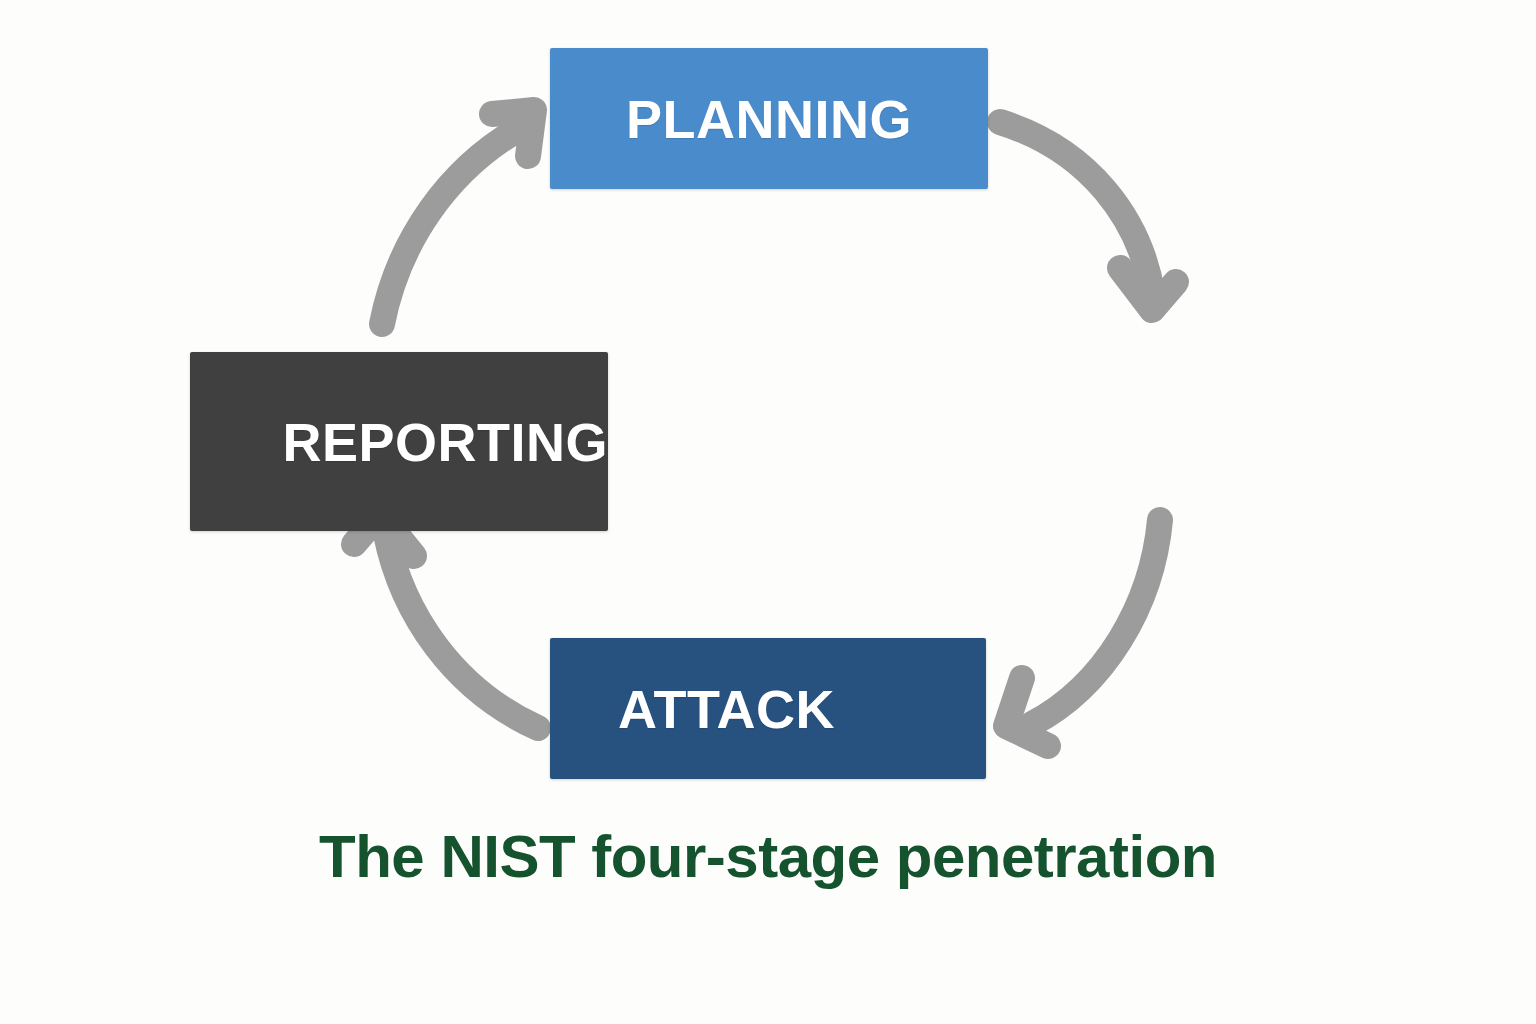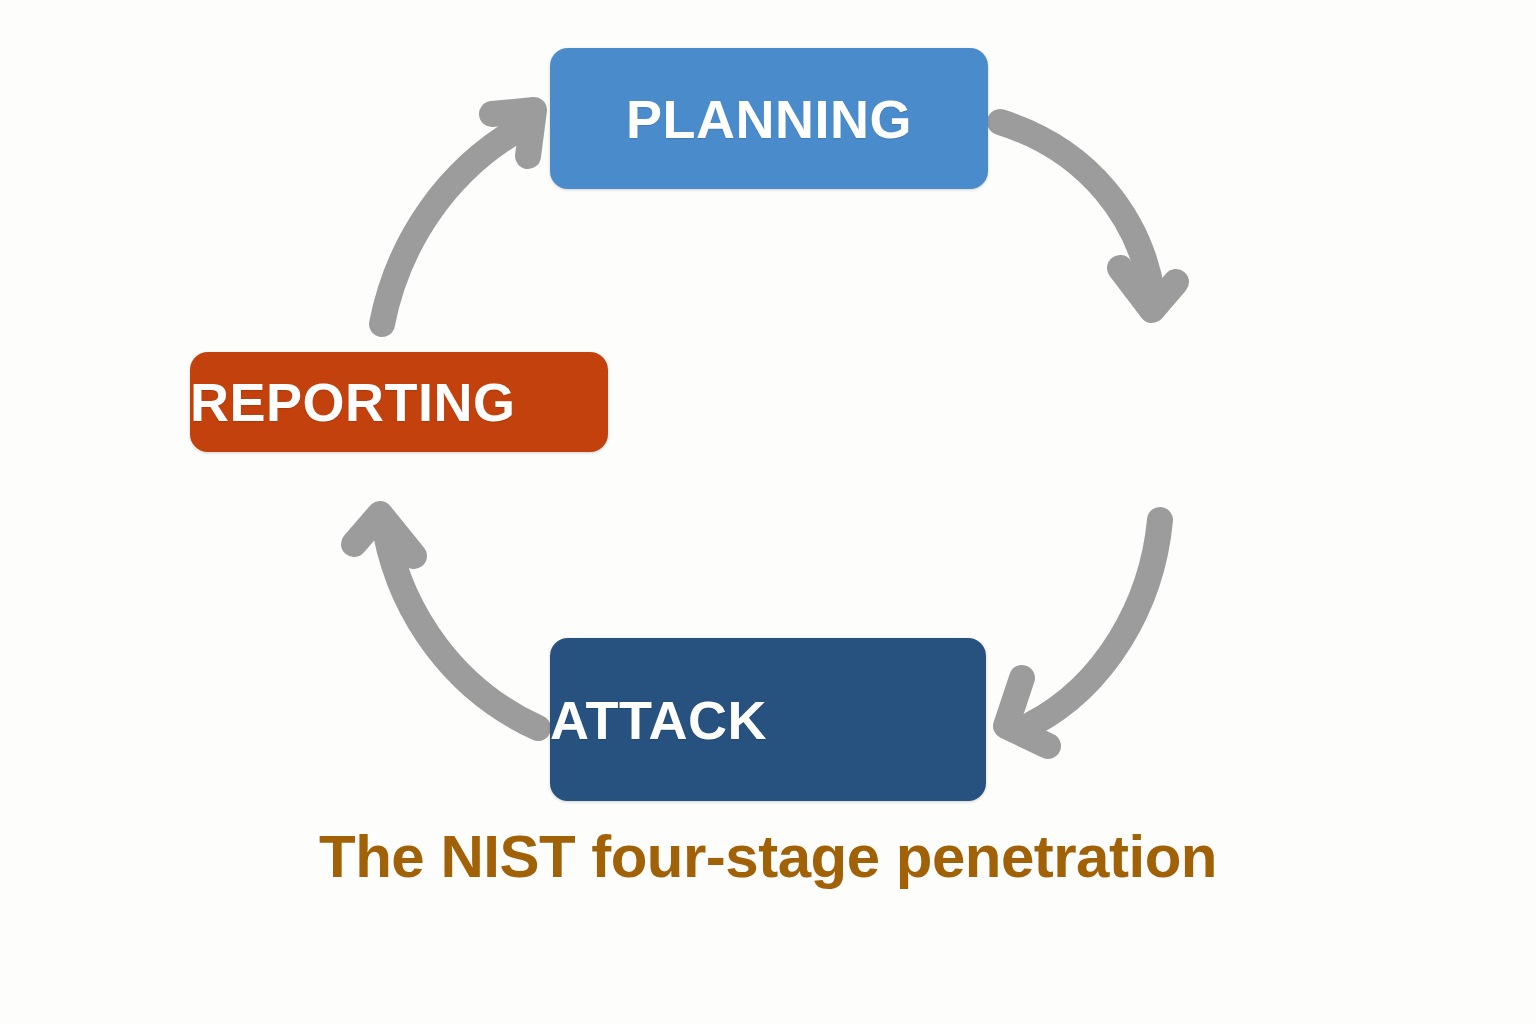--- a/index.html
+++ b/index.html
@@ -22,21 +22,21 @@
     position: absolute;
     left: 0;
     top: 0;
     width: 1536px;
     height: 1024px;
   }
   .node {
     position: absolute;
     display: flex;
     align-items: center;
-    border-radius: 18px;
+    border-radius: 2px;
     box-shadow: 0 1px 3px rgba(0,0,0,0.18);
     z-index: 5;
   }
   .node-label {
     color: #ffffff;
     font-family: "Liberation Sans", sans-serif;
     font-weight: bold;
     font-size: 54px;
     letter-spacing: 0.5px;
     line-height: 1;
@@ -59,41 +59,42 @@
     width: 418px;
     height: 142px;
     background: #4a8bcc;
     justify-content: center;
   }
   
   #node-attack {
     left: 550px;
     top: 638px;
     width: 436px;
-    height: 163px;
+    height: 141px;
     background: #27517f;
     justify-content: flex-start;
+    padding-left: 68px;
     box-sizing: border-box;
   }
   
   #node-reporting {
     left: 190px;
     top: 352px;
     width: 418px;
-    height: 100px;
-    background: #c2410c;
-    justify-content: flex-start;
+    height: 179px;
+    background: #404040;
+    justify-content: flex-end;
   }
   #caption {
     position: absolute;
     left: 0;
     top: 818px;
     width: 1536px;
     text-align: center;
-    color: #a16207;
+    color: #14532d;
     font-family: "Liberation Sans", sans-serif;
     font-weight: bold;
     font-size: 60px;
     line-height: 78px;
     letter-spacing: -0.5px;
   }
   .caption-line {
     display: block;
   }
 </style>

